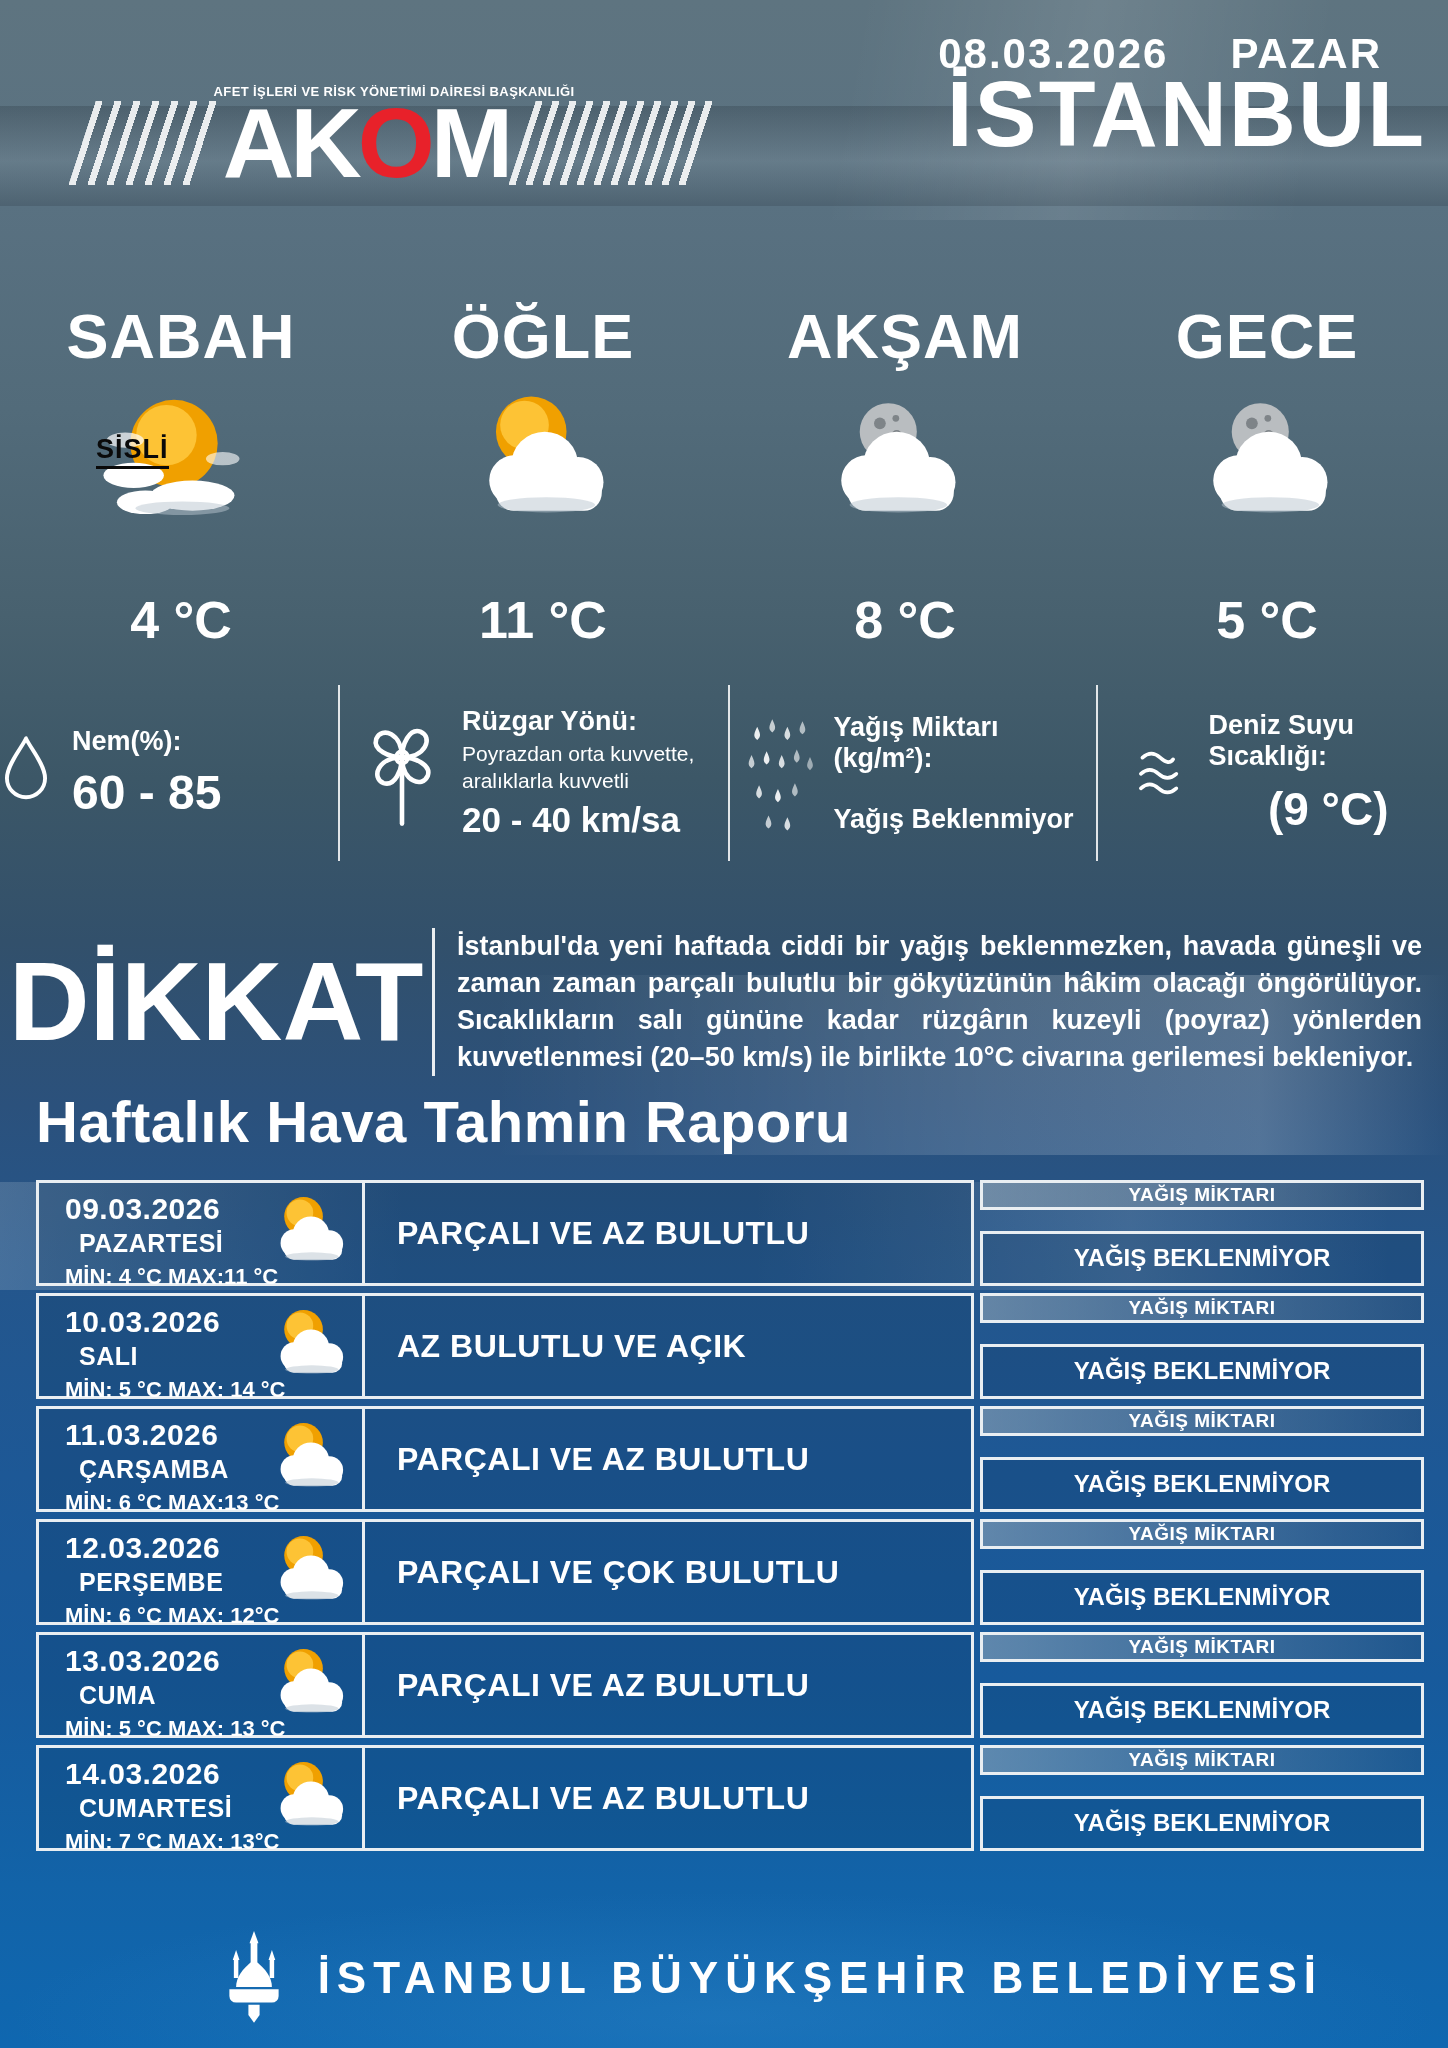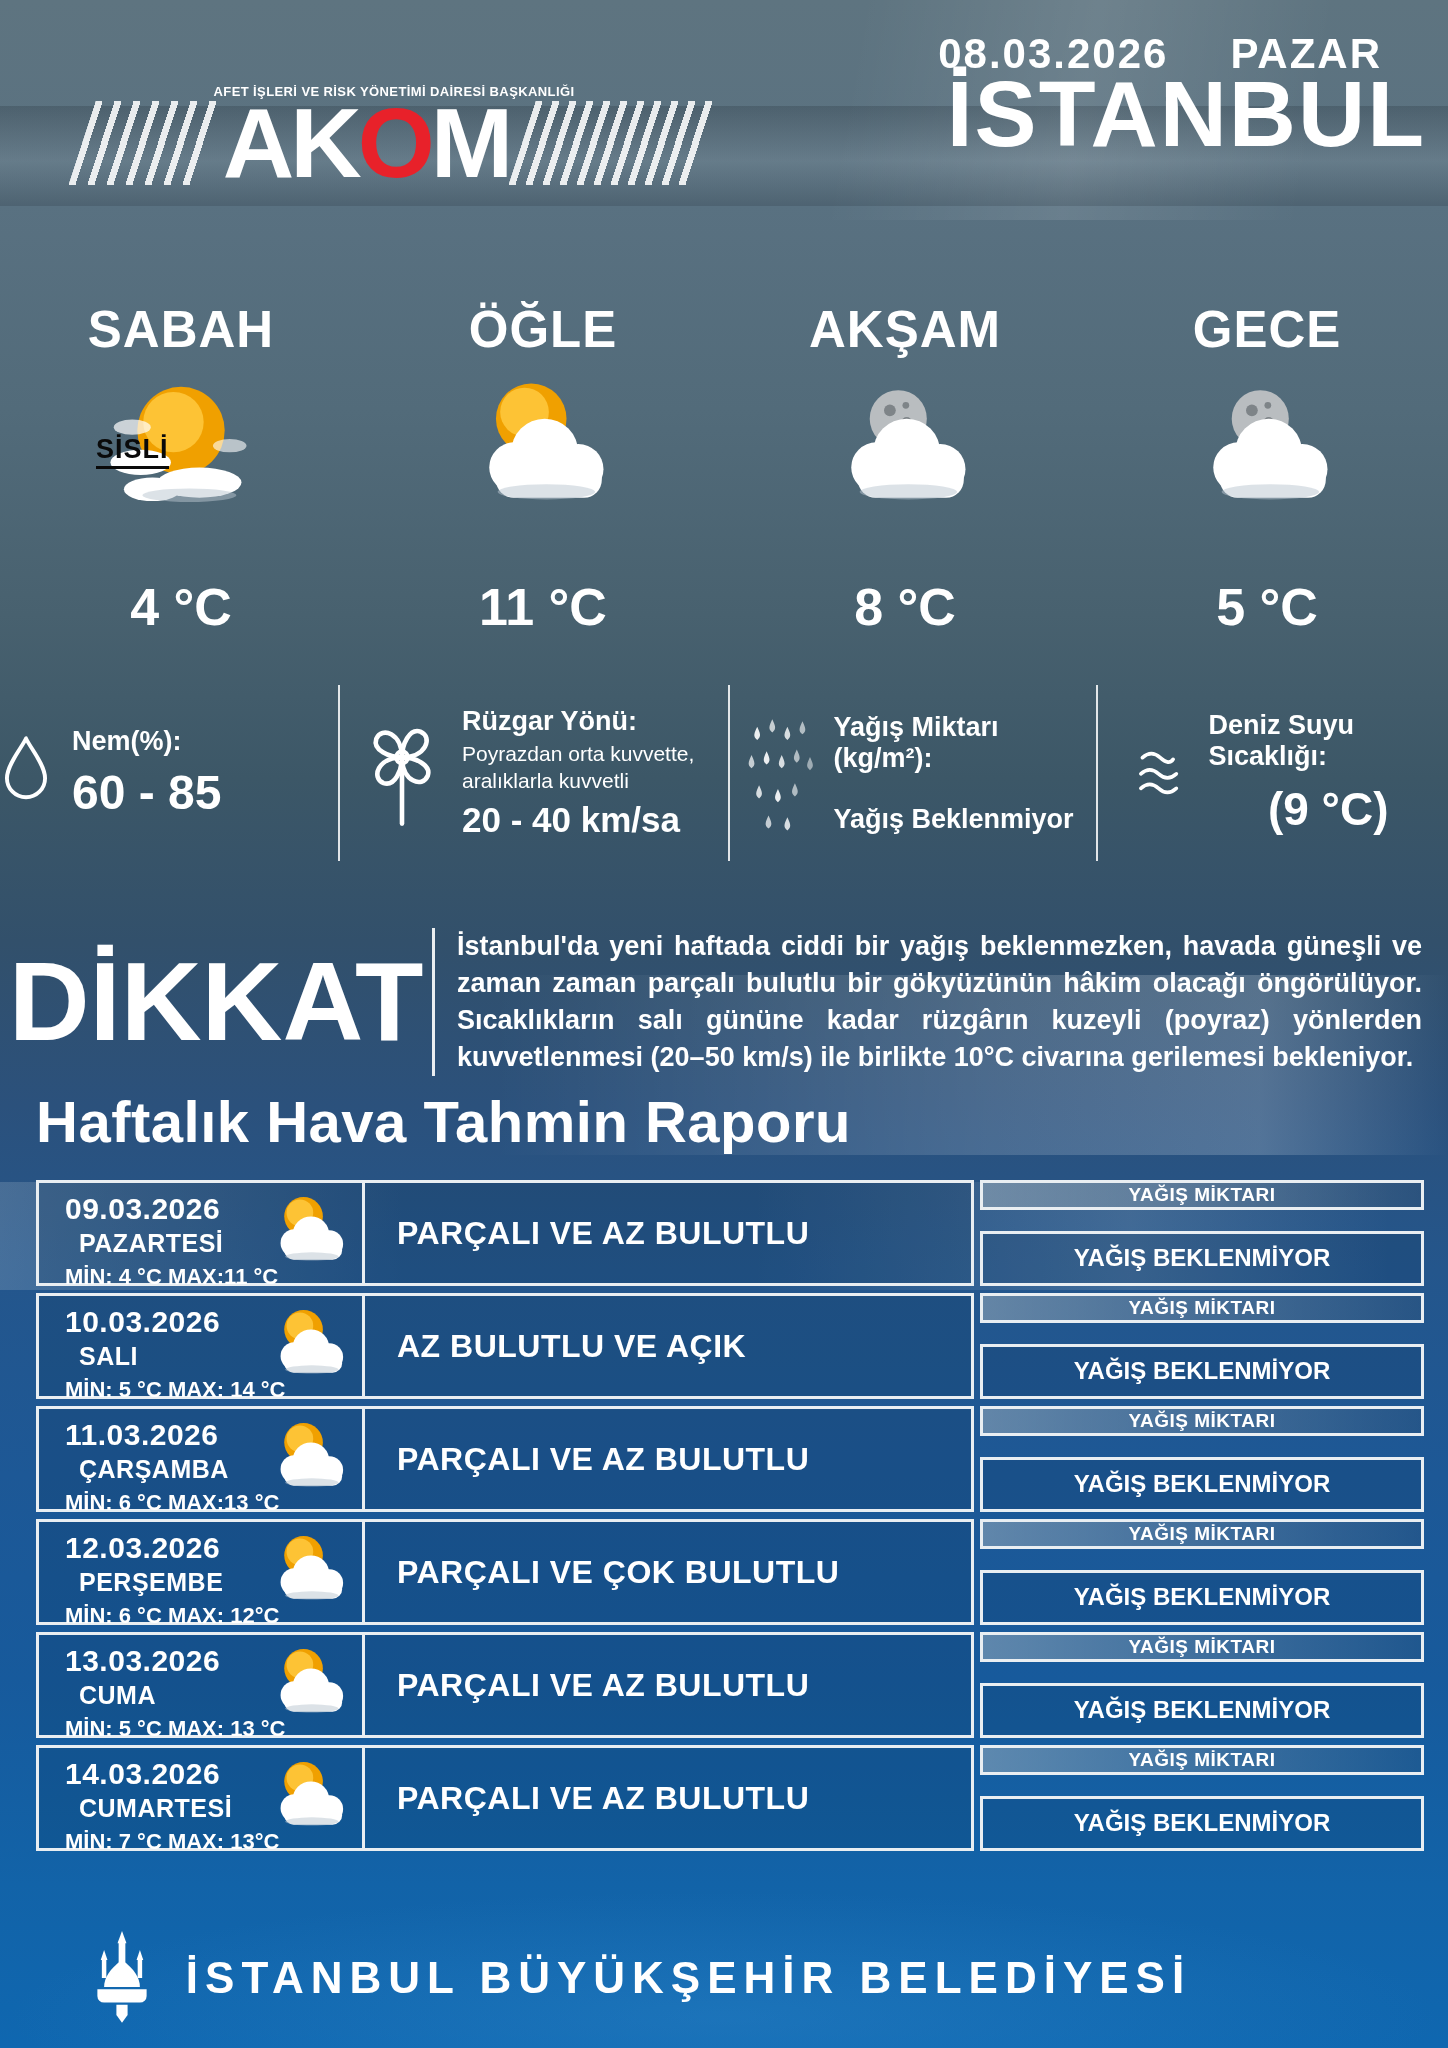--- a/index.html
+++ b/index.html
@@ -26,21 +26,21 @@
   .stripes{height:84px;transform:skewX(-18deg);}
   .stripes-left{width:128px;background:repeating-linear-gradient(90deg,rgba(255,255,255,.88) 0 7px,rgba(255,255,255,0) 7px 19px);}
   .stripes-right{width:184px;background:repeating-linear-gradient(90deg,rgba(255,255,255,.88) 0 7px,rgba(255,255,255,0) 7px 17px);}
   .akom{font-size:99px;font-weight:bold;letter-spacing:-4px;line-height:.86;white-space:nowrap;}
   .akom .o{color:#e8212a;}
   .dateline{top:30px;right:66px;display:flex;gap:62px;font-size:42px;font-weight:bold;letter-spacing:2px;}
   .city{top:68px;right:22px;font-size:93px;font-weight:bold;letter-spacing:2px;line-height:1;}
 
   
   .periods{top:300px;left:0;width:1448px;display:grid;grid-template-columns:repeat(4,1fr);justify-items:center;}
-  .p-label{font-size:51px;font-weight:bold;letter-spacing:1px;}
+  .p-label{font-size:63px;font-weight:bold;letter-spacing:1px;}
   .p-icon{width:216px;height:168px;margin-top:6px;}
   .p-temp{font-size:52px;font-weight:bold;margin-top:40px;}
   .fog-tag{top:434px;left:96px;z-index:3;font-size:27px;font-weight:bold;color:#0a0a0a;
            border-bottom:3px solid #0a0a0a;padding-bottom:1px;letter-spacing:1px;}
 
   
   .metrics{top:685px;left:0;width:1448px;height:176px;display:flex;align-items:stretch;}
   .m-divider{width:2px;background:rgba(255,255,255,.85);align-self:stretch;}
   .metric{display:flex;align-items:center;}
   .m0{width:338px;gap:20px;}
@@ -77,21 +77,21 @@
   .c-cond{flex:1;display:flex;align-items:center;padding-left:32px;font-size:32px;font-weight:bold;letter-spacing:.5px;}
   .cell-precip{flex:1;display:flex;flex-direction:column;gap:21px;}
   .p-head{height:30px;border:3px solid #e9eef2;display:flex;align-items:center;justify-content:center;
           font-size:19px;font-weight:bold;letter-spacing:.5px;box-sizing:border-box;
           background:linear-gradient(90deg,rgba(165,180,190,.5),rgba(55,80,105,.25));}
   .p-val{flex:1;border:3px solid #e9eef2;display:flex;align-items:center;justify-content:center;
          font-size:24px;font-weight:bold;line-height:1.2;padding:0 14px;box-sizing:border-box;
          background:rgba(8,35,63,.14);}
 
   
-  .footer{top:1918px;left:0;width:1279px;height:120px;display:flex;align-items:center;justify-content:center;gap:30px;}
+  .footer{top:1918px;left:0;width:1279px;height:120px;display:flex;align-items:center;justify-content:flex-end;gap:30px;padding-left:44px;}
   .ibb{width:68px;height:94px;}
   .muni{font-size:44px;font-weight:bold;letter-spacing:7px;white-space:nowrap;}
   .svgdefs{position:absolute;width:0;height:0;}
 </style>
 </head>
 <body>
 
 <div class="page">
 
   <svg class="svgdefs" aria-hidden="true">

